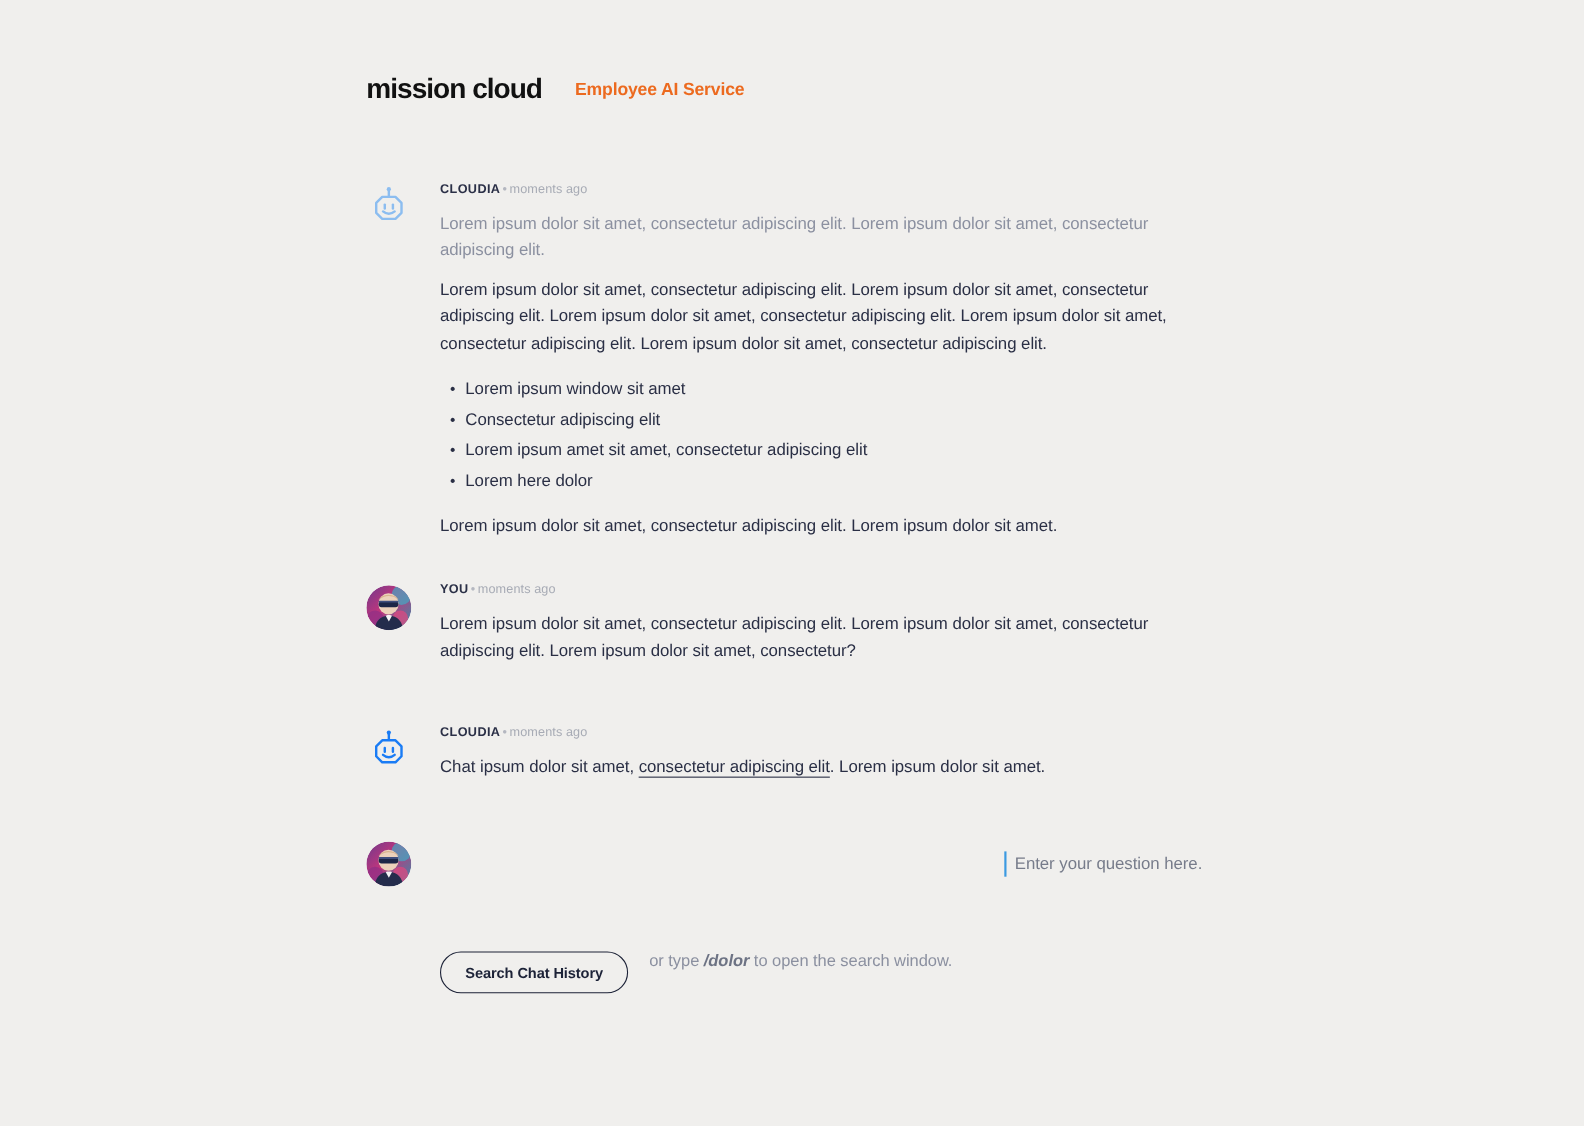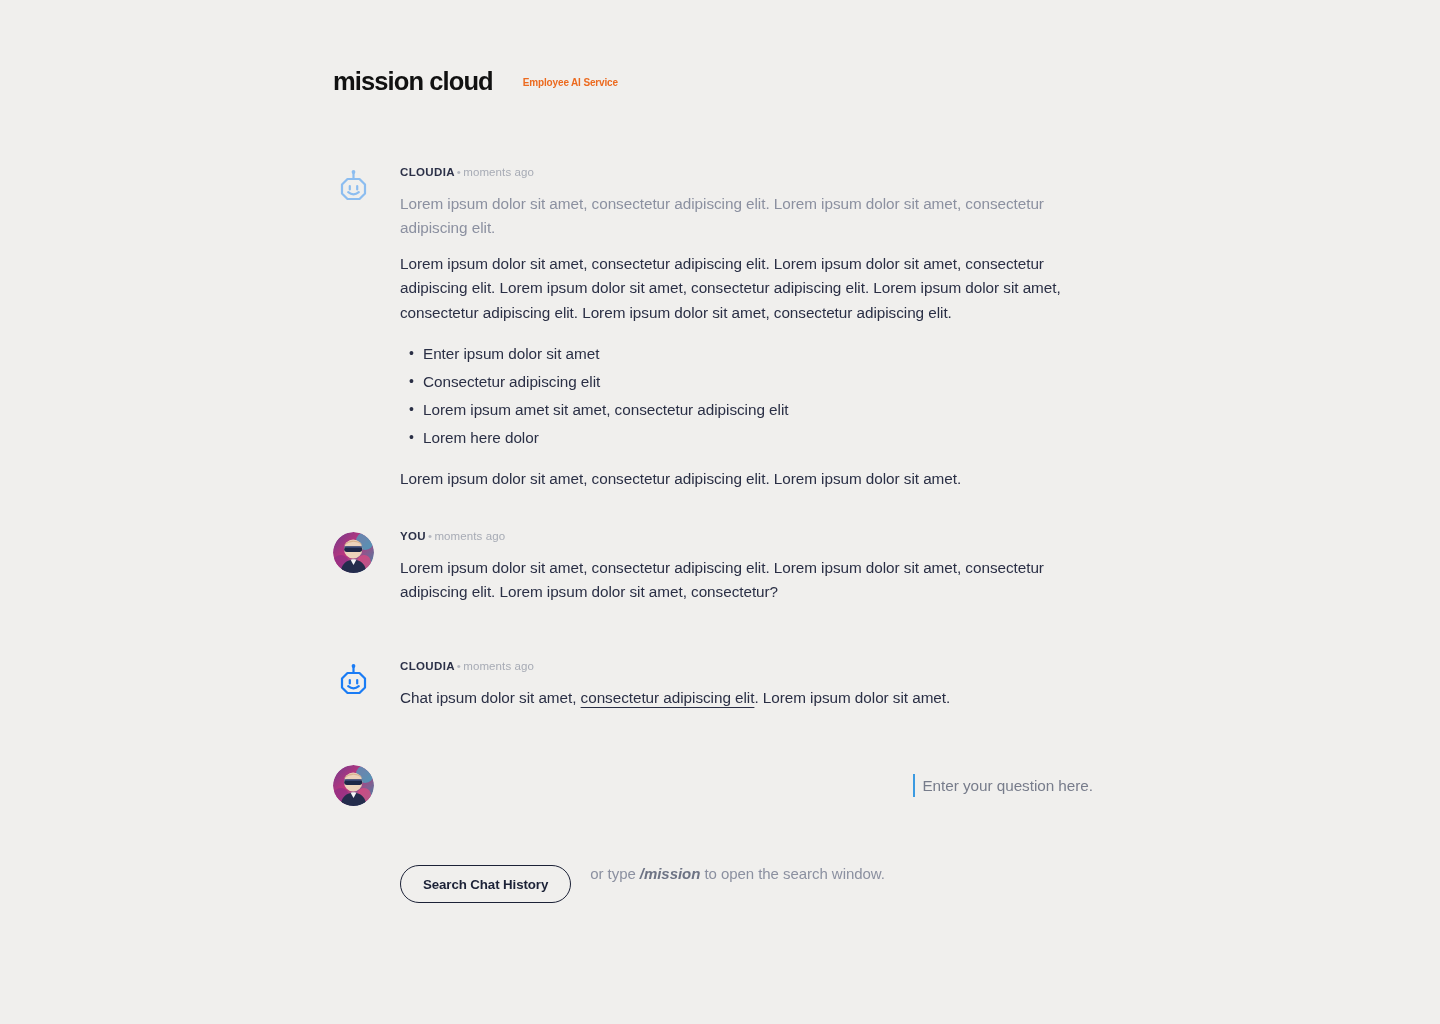--- a/index.html
+++ b/index.html
@@ -54,21 +54,21 @@
     font-weight: 700;
     letter-spacing: -0.9px;
     color: #111111;
     line-height: 1;
     white-space: nowrap;
     font-family: "Liberation Sans", sans-serif;
   }
 
   .brand-tagline {
     margin-left: 30px;
-    font-size: 10px;
+    font-size: 16px;
     font-weight: 700;
     color: #ec6a1f;
     letter-spacing: -0.15px;
     white-space: nowrap;
   }
 
   
   .msg {
     position: absolute;
     left: 333px;
@@ -278,21 +278,21 @@
       </div>
     </div>
     <div class="msg-main">
       <div class="msg-meta">
         <span class="msg-meta-name">CLOUDIA</span><span class="msg-meta-sep">•</span><span class="msg-meta-time">moments ago</span>
       </div>
       <div class="msg-body">
         <p class="muted-para">Lorem ipsum dolor sit amet, consectetur adipiscing elit. Lorem ipsum dolor sit amet, consectetur adipiscing elit.</p>
         <p>Lorem ipsum dolor sit amet, consectetur adipiscing elit. Lorem ipsum dolor sit amet, consectetur adipiscing elit. Lorem ipsum dolor sit amet, consectetur adipiscing elit. Lorem ipsum dolor sit amet, consectetur adipiscing elit. Lorem ipsum dolor sit amet, consectetur adipiscing elit.</p>
         <ul>
-          <li>Enter ipsum dolor sit amet</li>
+          <li>Lorem ipsum window sit amet</li>
           <li>Consectetur adipiscing elit</li>
           <li>Lorem ipsum amet sit amet, consectetur adipiscing elit</li>
           <li>Lorem here dolor</li>
         </ul>
         <p>Lorem ipsum dolor sit amet, consectetur adipiscing elit. Lorem ipsum dolor sit amet.</p>
       </div>
     </div>
   </div>
 
   <div class="msg" style="top:530px;">
@@ -389,16 +389,16 @@
       </div>
     </div>
     <div class="composer-field">
       <div class="caret"></div>
       <div class="composer-placeholder">Enter your question here.</div>
     </div>
   </div>
 
   <div class="search-row">
     <button class="search-btn">Search Chat History</button>
-    <div class="search-hint"><span>or type </span><b>/mission</b><span> to open the search window.</span></div>
+    <div class="search-hint"><span>or type </span><b>/dolor</b><span> to open the search window.</span></div>
   </div>
 
 </div>
 
 </body></html>

